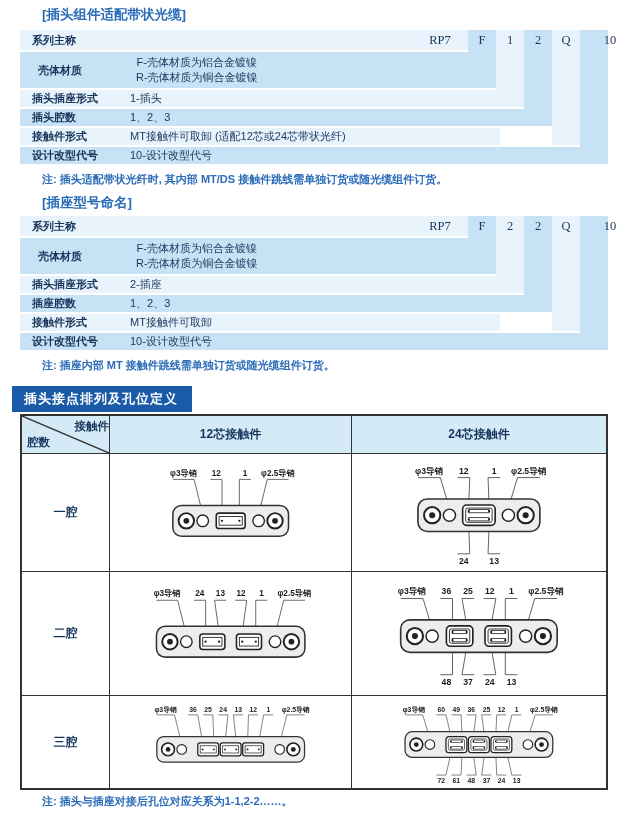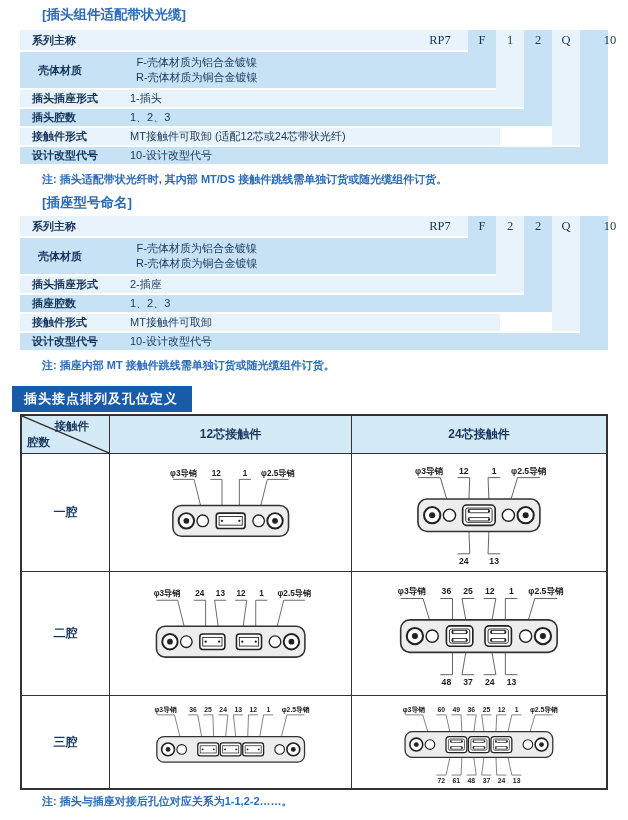--- a/index.html
+++ b/index.html
@@ -54,21 +54,21 @@
             grid-template-columns:88px 242px 254px;
             grid-template-rows:38px 118px 124px 92px;background:#fff;}
   .s3-cell{border-right:1px solid var(--line);border-bottom:1px solid var(--line);
            position:relative;display:flex;align-items:center;justify-content:center;font-weight:bold;}
   .s3-cell:nth-child(3n){border-right:none;}
   .s3-cell:nth-child(n+10){border-bottom:none;}
   .s3-head{background:#d5eaf7;font-size:12px;font-weight:bold;color:var(--navy);}
   .s3-rowhead{font-size:12px;font-weight:bold;color:var(--navy);background:#fff;}
   .s3-corner .diag{position:absolute;left:0;top:0;width:100%;height:100%;}
   .s3-corner .diag line{stroke:var(--line);stroke-width:1.4;vector-effect:non-scaling-stroke;}
-  .corner-top{position:absolute;right:20px;top:3px;font-size:11.5px;font-weight:bold;}
+  .corner-top{position:absolute;right:0;top:3px;font-size:11.5px;font-weight:bold;}
   .corner-bottom{position:absolute;left:5px;bottom:3px;font-size:11.5px;font-weight:bold;}
   .dgm{width:100%;height:100%;display:flex;align-items:center;justify-content:center;}
   .dgm svg{width:96%;height:96%;}
 </style>
 </head>
 <body>
 
 <div class="abs sec-heading" style="top:6px">[插头组件适配带状光缆]</div>
 
 <div class="ntable" style="top:30px">

